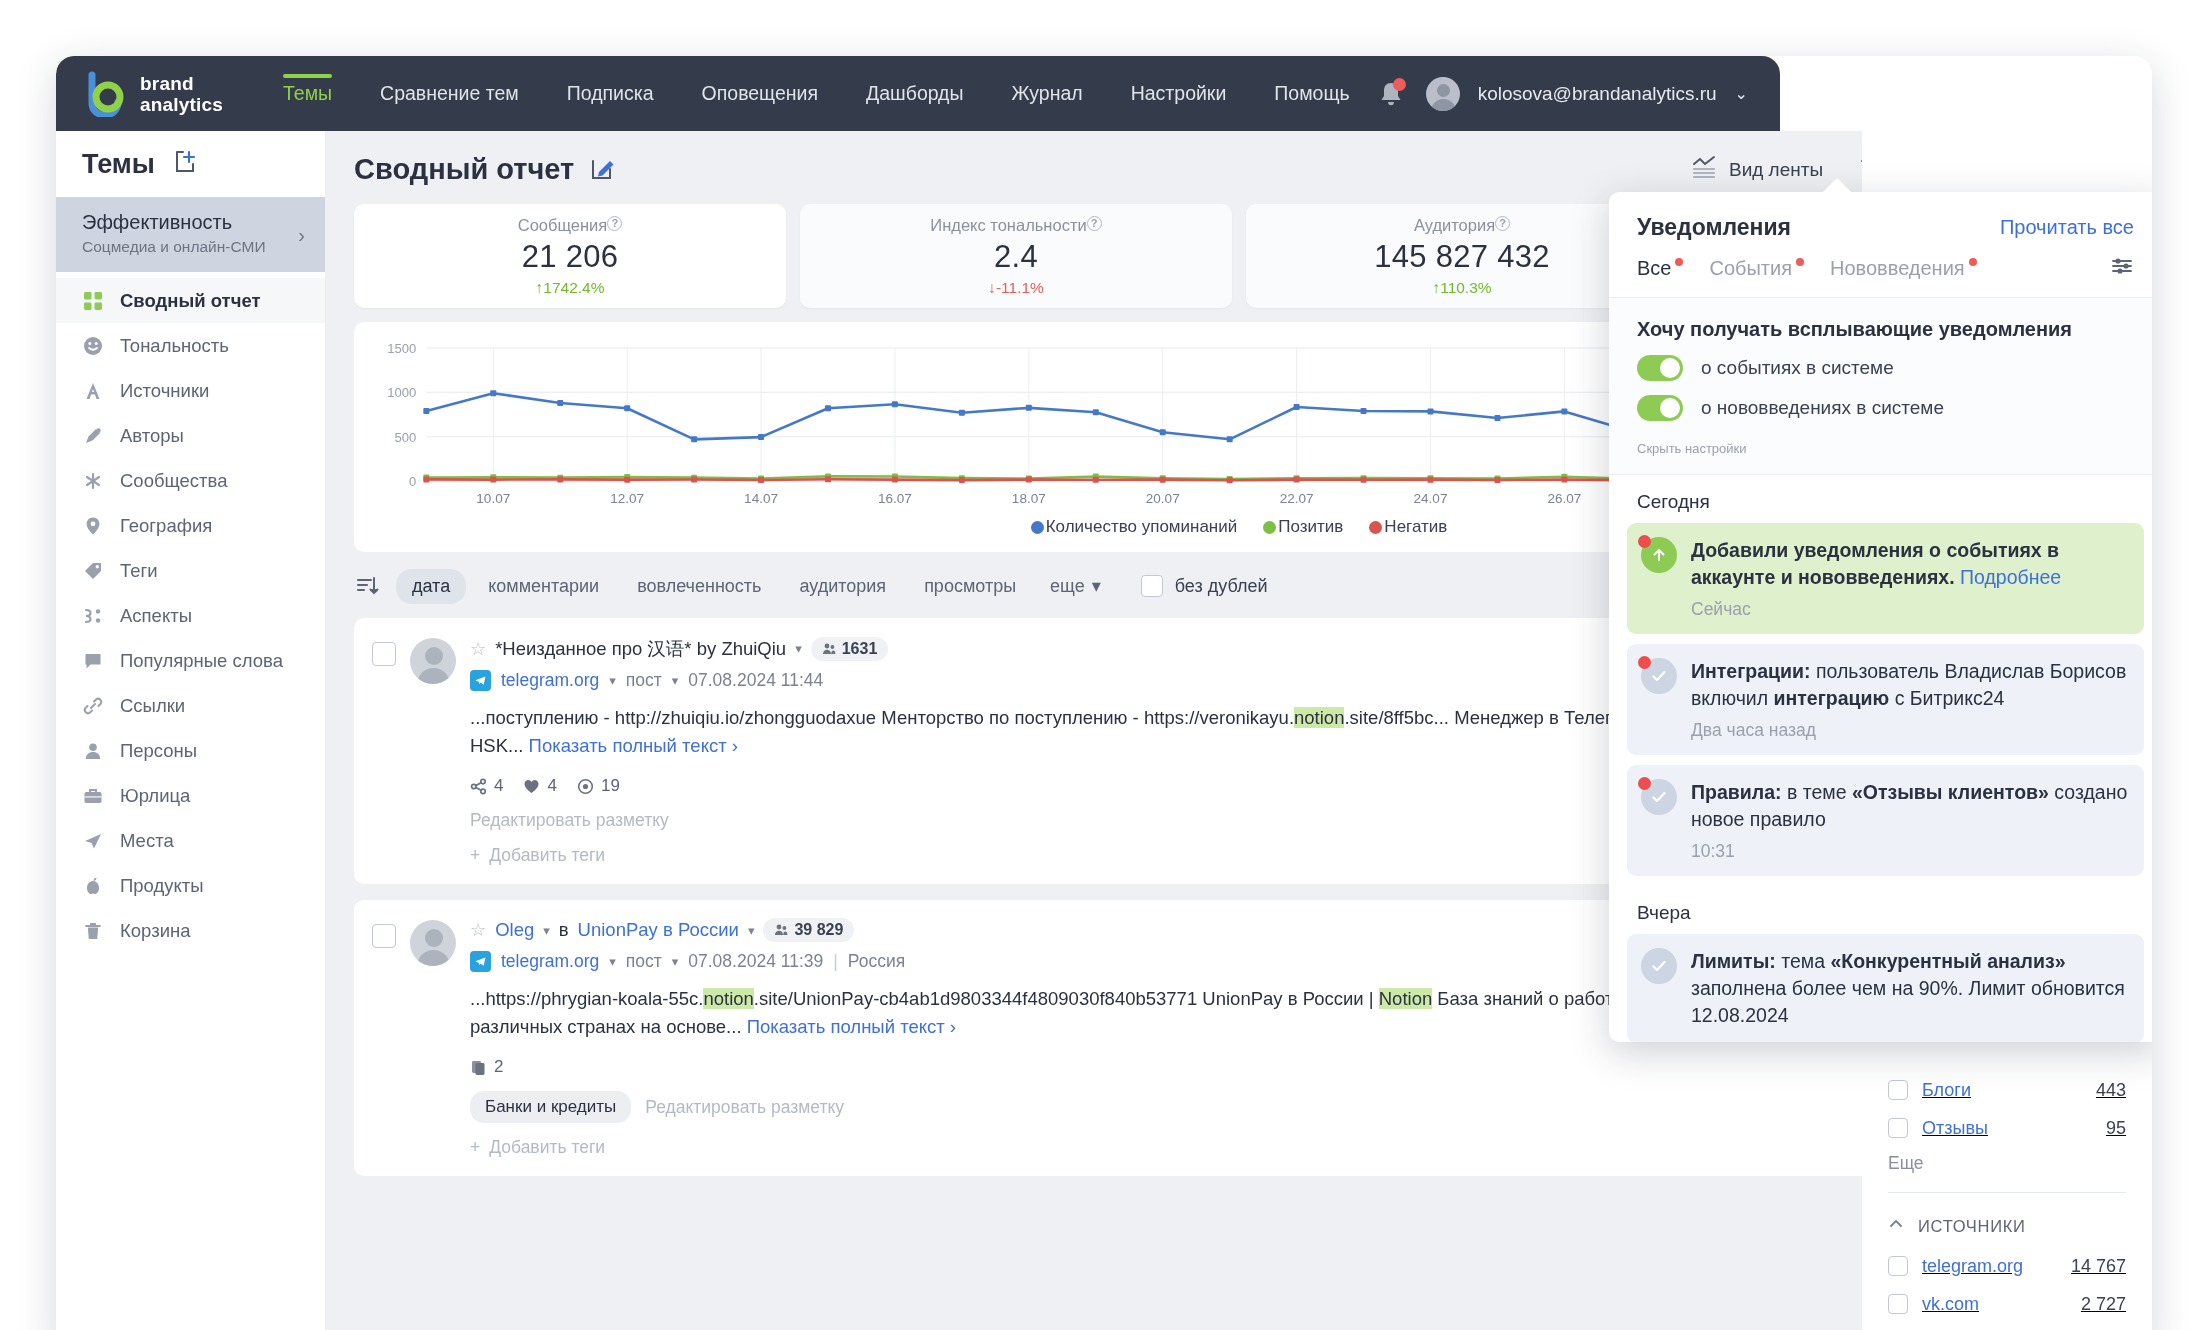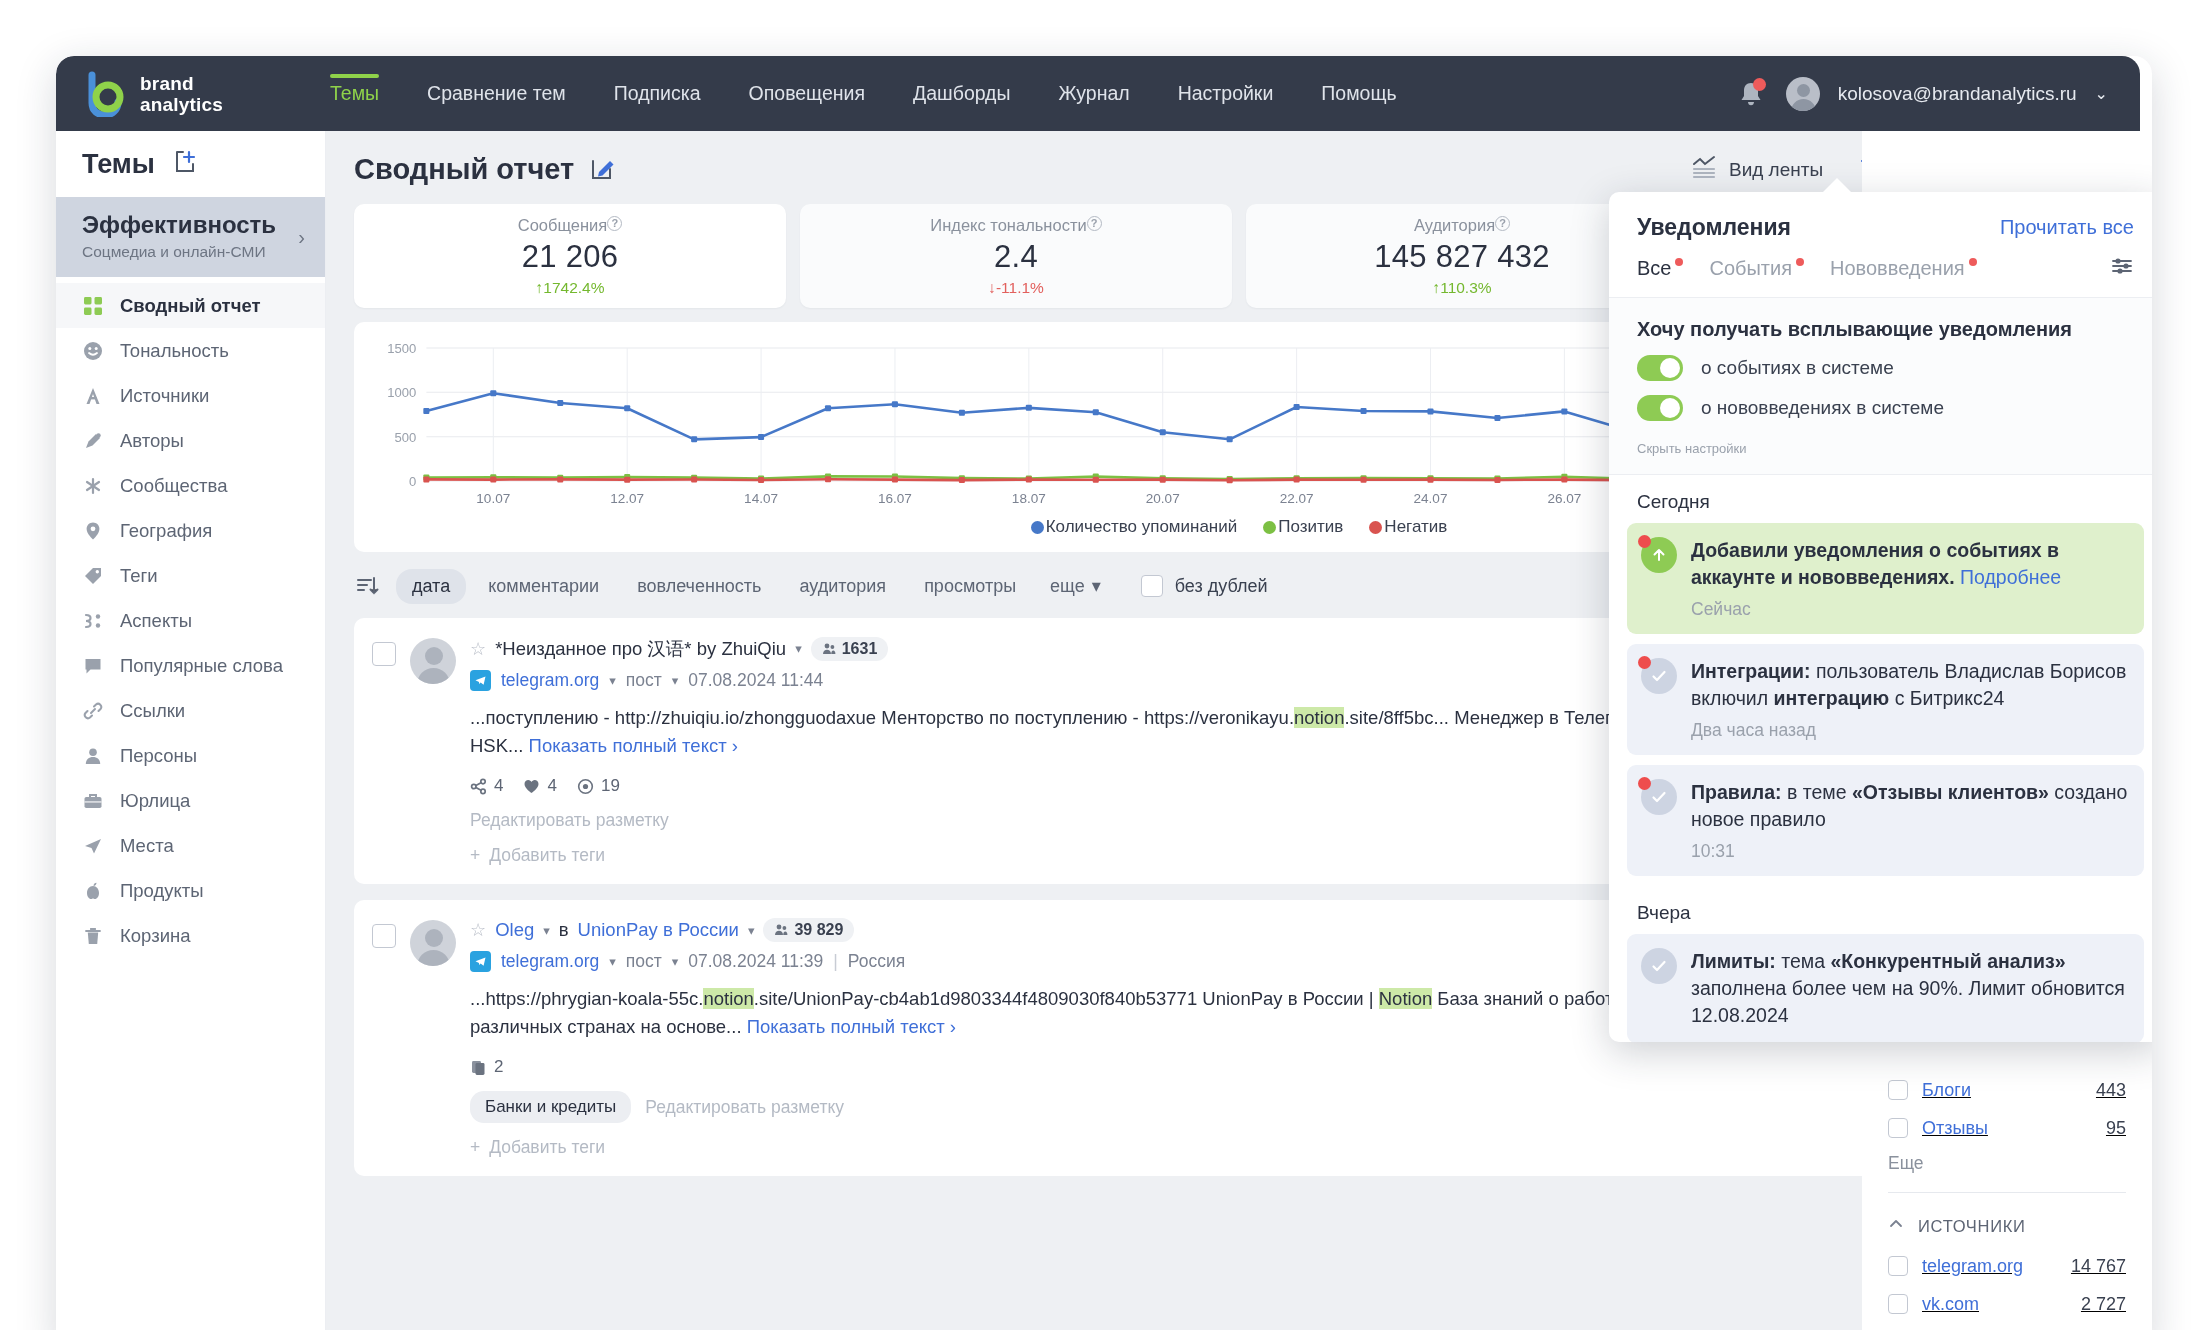--- a/index.html
+++ b/index.html
@@ -13,21 +13,21 @@
     position: absolute; left: 56px; top: 56px;
     width: 2096px; height: 1290px;
     background: #ffffff;
     border-radius: 18px 18px 0 0;
     box-shadow: 0 10px 40px rgba(30,40,60,.18);
     overflow: hidden;
   }
 
   
   .topbar {
-    position: absolute; left: 0; top: 0; width: 2084px; height: 75px;
+    position: absolute; left: 0; top: 0; width: 1724px; height: 75px;
     background: #343b4a; border-radius: 18px 18px 0 0;
     display: flex; align-items: center;
   }
   .logo { display: flex; align-items: center; gap: 12px; padding-left: 28px; width: 250px; }
   .logo-mark { position: relative; width: 44px; height: 46px; }
   .logo-mark svg { display:block; }
   .logo-text { color: #fff; font-size: 19px; line-height: 21px; font-weight: 700; letter-spacing:.2px;}
   .nav { display: flex; align-items: center; gap: 0px; height: 75px; }
   .nav-item {
     position: relative; color: #dfe3ea; font-size: 19.5px;
@@ -62,21 +62,21 @@
     position: absolute; left:0; top:75px; width: 270px; height: 1215px;
     background:#ffffff; border-right:1px solid #eceef2;
   }
   .sidebar-head {
     height: 66px; display:flex; align-items:center; gap:18px; padding: 0 26px;
   }
   .sidebar-head .t { font-size:27px; font-weight:700; color:#2b3140; }
   .topic-card {
     background:#cfd5e0; padding: 14px 26px 16px 26px; position:relative; cursor:pointer;
   }
-  .topic-card .name { font-size:24px; font-weight:700; color:#2b3140; }
+  .topic-card .name { font-size:20px; font-weight:400; color:#2b3140; }
   .topic-card .sub { font-size:15.5px; color:#6d7583; margin-top:4px;}
   .topic-card .chev { position:absolute; right:20px; top:50%; transform:translateY(-50%); color:#6d7583; font-size:20px;}
   .menu { padding-top: 6px; }
   .menu-item {
     display:flex; align-items:center; gap:16px; height:45px; padding:0 26px; cursor:pointer;
     font-size:18.5px; color:#5d6574;
   }
   .menu-item.active { background:#f6f7f9; color:#2b3140; font-weight:700; }
   .menu-item .ic { width:22px; height:22px; display:flex; align-items:center; justify-content:center; flex:0 0 auto;}
   .menu-item .ic svg { display:block; }

